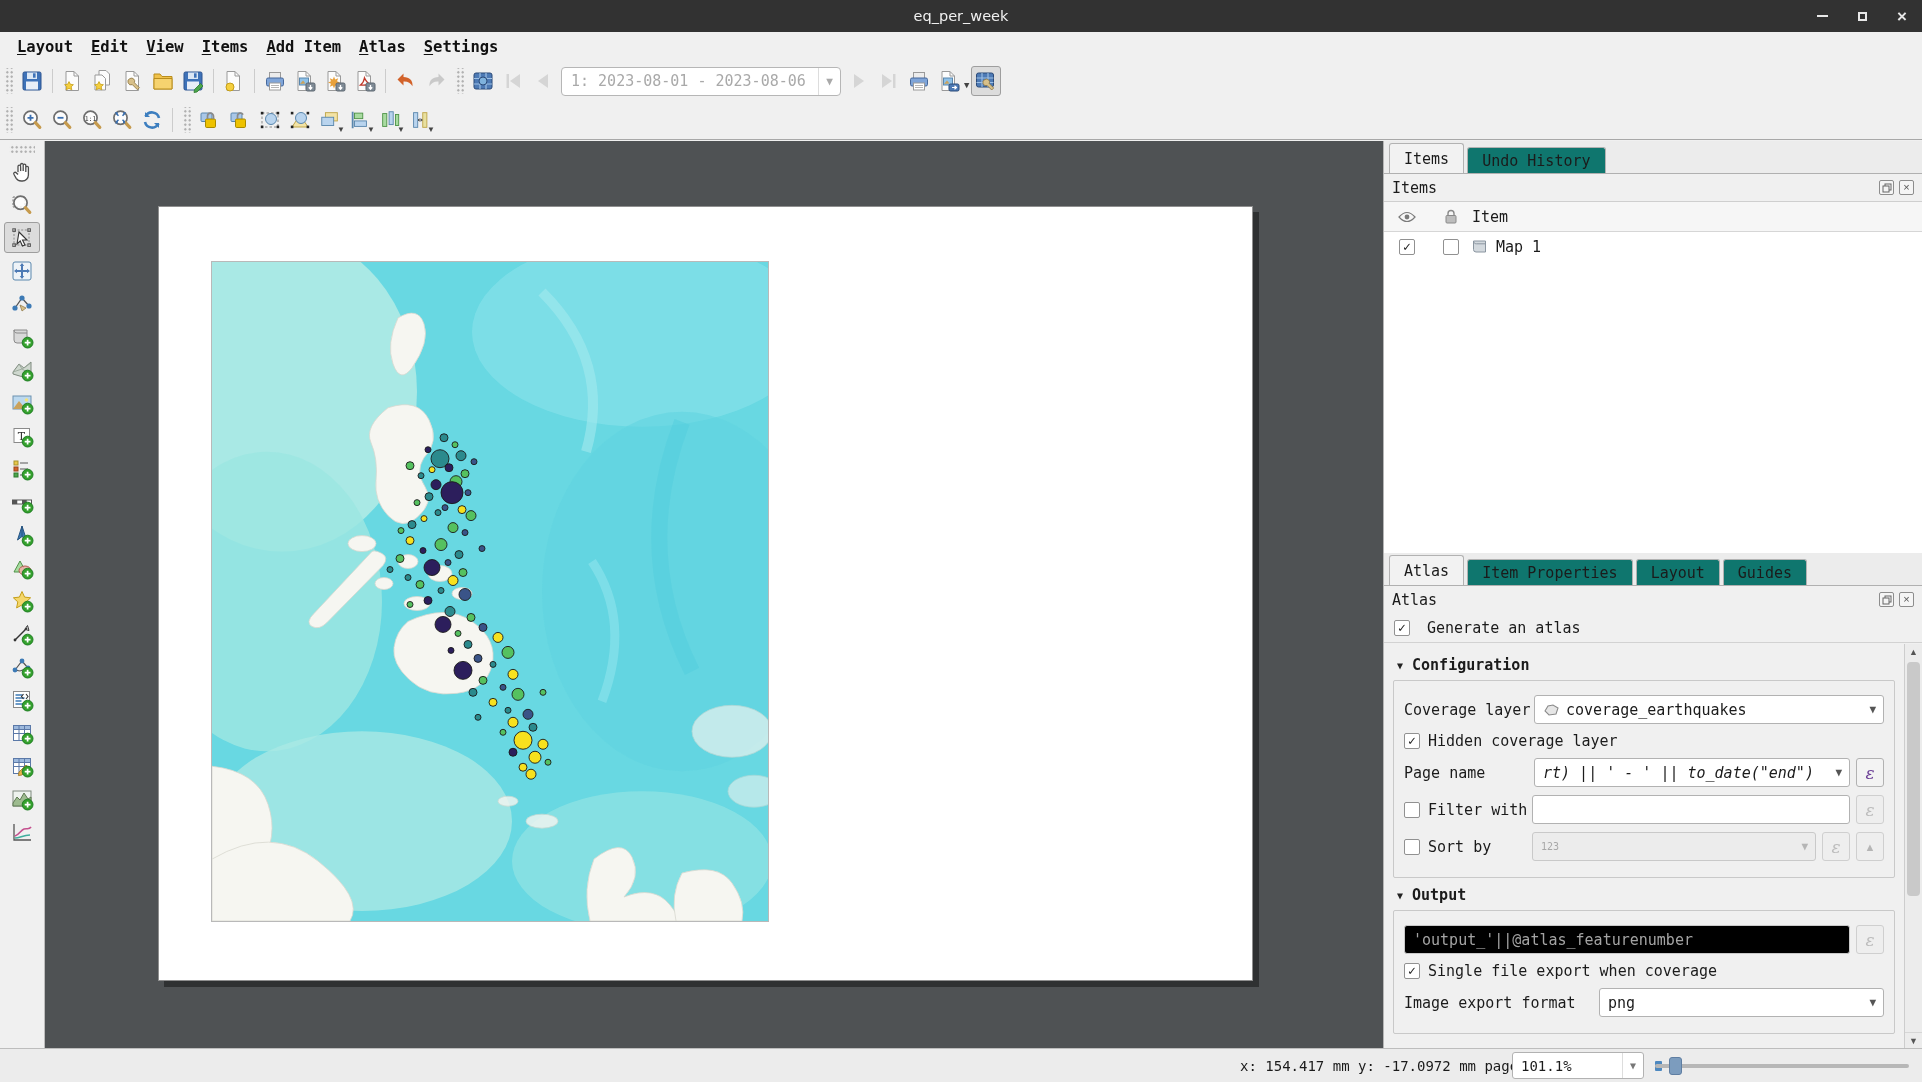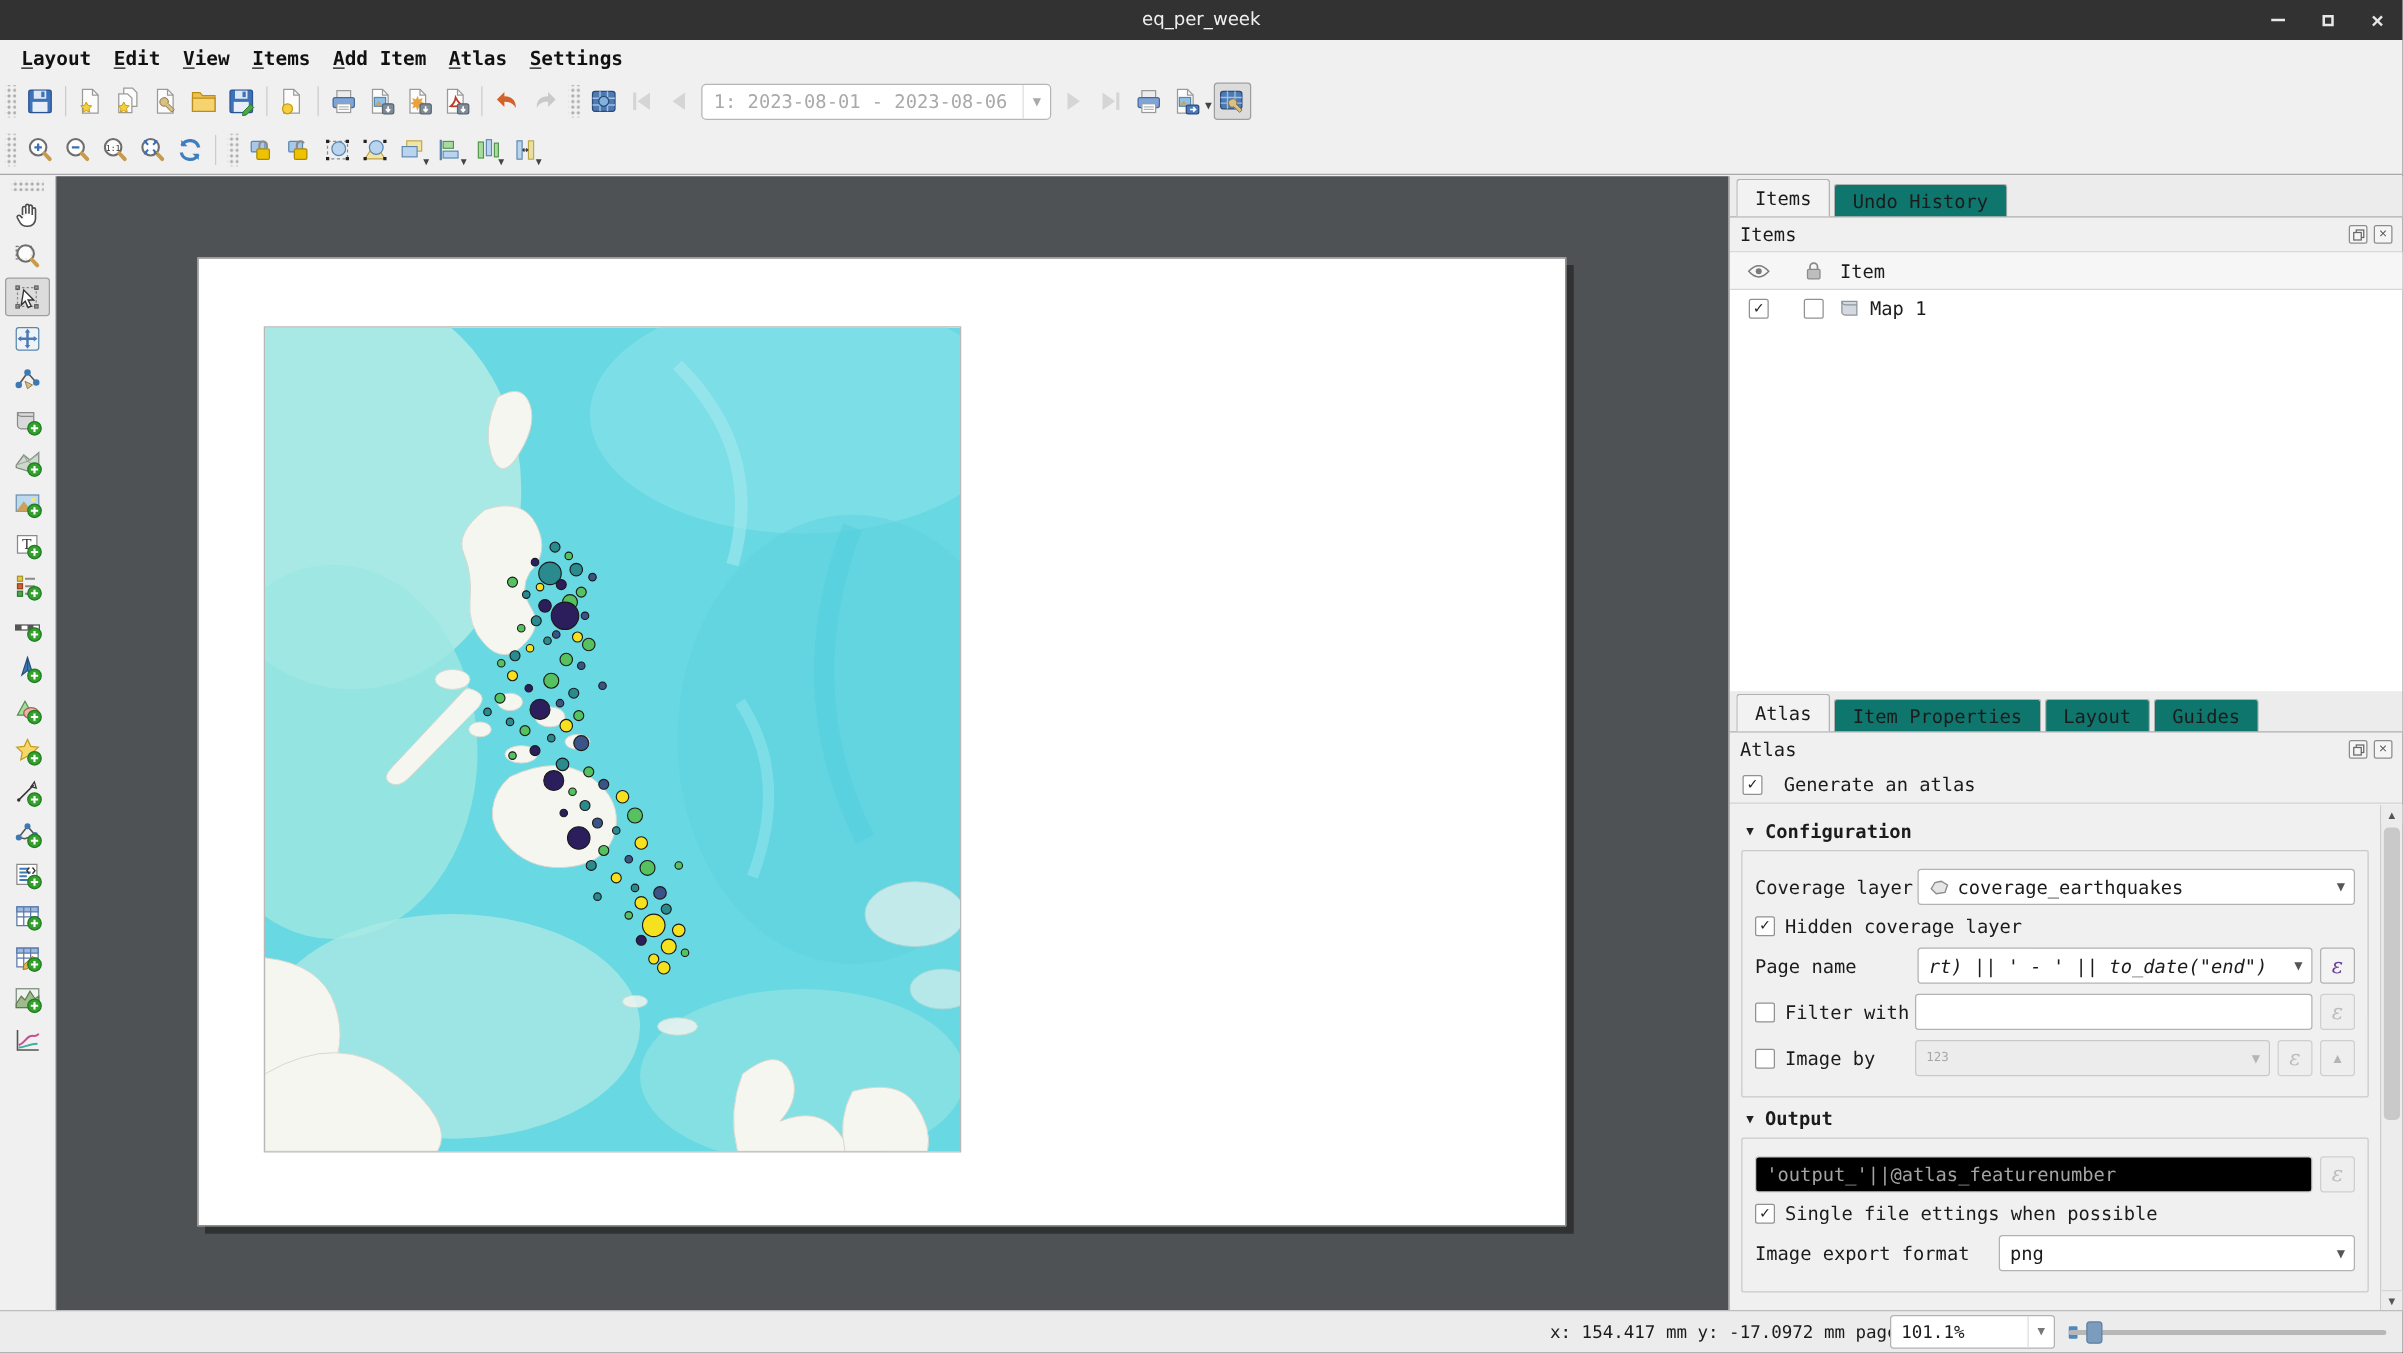--- a/index.html
+++ b/index.html
@@ -822,21 +822,21 @@
           <div class="frow">
             <span class="cb"></span>
             <span style="margin-left:8px;width:104px;flex:none">Filter with</span>
             <div class="input"></div>
             <button class="expr-btn disabled">
                 <span>ε</span>
               </button>
           </div>
           <div class="frow">
             <span class="cb"></span>
-            <span style="margin-left:8px;width:104px;flex:none">Image by</span>
+            <span style="margin-left:8px;width:104px;flex:none">Sort by</span>
             <div class="combo disabled">
               <span class="small123">123</span>
               <span class="dd dis">▼</span>
             </div>
             <button class="expr-btn disabled">
                 <span>ε</span>
               </button>
             <button class="sortdir-btn">
                 <span>▲</span>
               </button>
@@ -851,21 +851,21 @@
           <div class="frow">
             <div class="input disabled">
               <span>'output_'||@atlas_featurenumber</span>
             </div>
             <button class="expr-btn disabled">
                 <span>ε</span>
               </button>
           </div>
           <div class="frow">
             <span class="cb checked"></span>
-            <span style="margin-left:8px">Single file ettings when possible</span>
+            <span style="margin-left:8px">Single file export when coverage</span>
           </div>
           <div class="frow">
             <span style="width:195px;flex:none">Image export format</span>
             <div class="combo">
               <span>png</span>
               <span class="dd">▼</span>
             </div>
           </div>
         </div>
 

